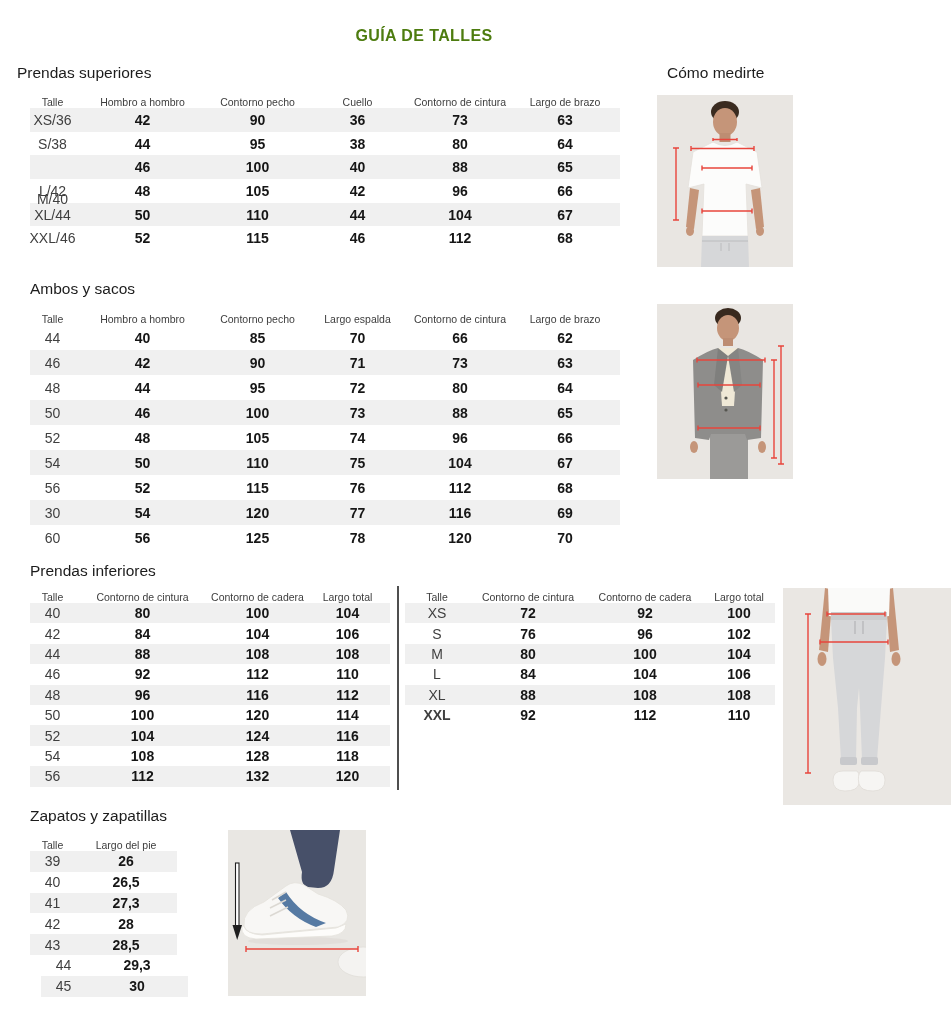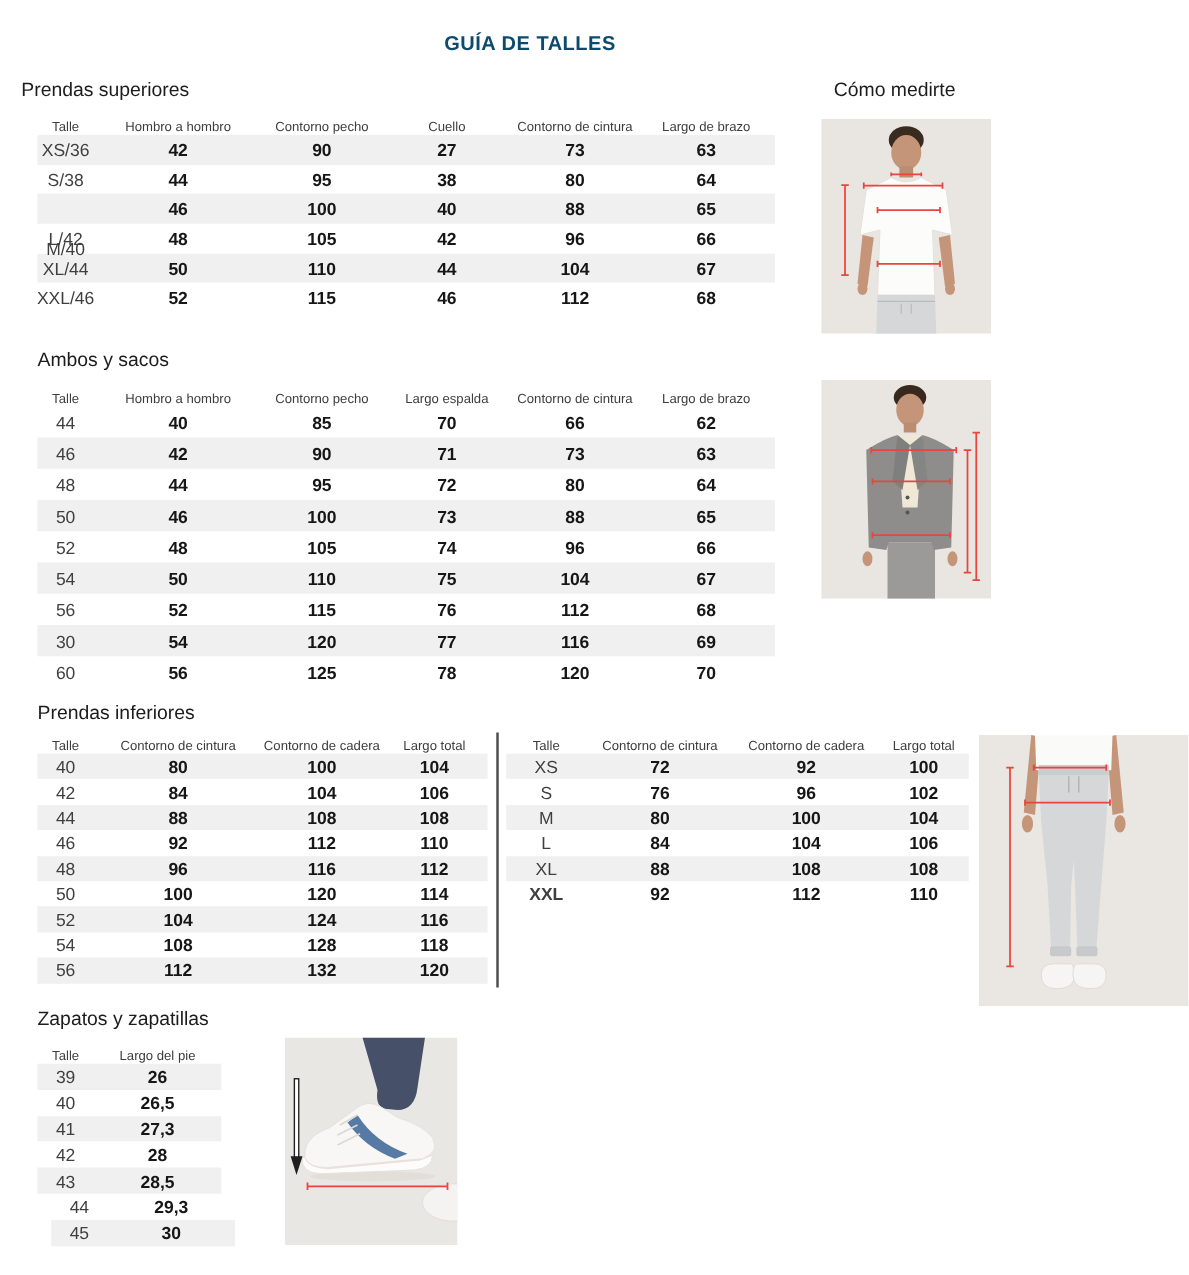--- a/index.html
+++ b/index.html
@@ -1,21 +1,21 @@
 <!DOCTYPE html>
 <html><head>
 <meta charset="utf-8">
 <style>
   * { margin:0; padding:0; box-sizing:border-box; }
   html,body { background:#ffffff; }
   body { font-family:"Liberation Sans", sans-serif; color:#1a1a1a; }
   .page { position:relative; width:951px; height:1020px; margin:0 auto; background:#ffffff; overflow:hidden; }
 
   .page-title { position:absolute; left:0; top:27px; width:848px; text-align:center;
-    font-size:16px; font-weight:700; letter-spacing:.4px; color:#0c4a6e; }
+    font-size:16px; font-weight:700; letter-spacing:.4px; color:#4d7c0f; }
 
   .section-heading { position:absolute; font-size:15.5px; font-weight:500; color:#1c1c1c; }
   #h-upper   { left:17px;  top:64px; }
   #h-como    { left:667px; top:64px; }
   #h-jackets { left:30px;  top:280px; }
   #h-lower   { left:30px;  top:562px; }
   #h-shoes   { left:30px;  top:807px; }
 
   .size-table { position:absolute; }
   .t-head { display:flex; align-items:flex-end; height:var(--hh,20px); }
@@ -66,21 +66,21 @@
         <div class="t-hcell" style="width: 135px;">Hombro a hombro</div>
         <div class="t-hcell" style="width: 95px;">Contorno pecho</div>
         <div class="t-hcell" style="width: 105px;">Cuello</div>
         <div class="t-hcell" style="width: 100px;">Contorno de cintura</div>
         <div class="t-hcell" style="width: 110px;">Largo de brazo</div>
       </div>
       <div class="t-row striped">
         <div class="t-cell first" style="width: 45px;">XS/36</div>
         <div class="t-cell" style="width: 135px;">42</div>
         <div class="t-cell" style="width: 95px;">90</div>
-        <div class="t-cell" style="width: 105px;">27</div>
+        <div class="t-cell" style="width: 105px;">36</div>
         <div class="t-cell" style="width: 100px;">73</div>
         <div class="t-cell" style="width: 110px;">63</div>
       </div>
       <div class="t-row">
         <div class="t-cell first" style="width: 45px;">S/38</div>
         <div class="t-cell" style="width: 135px;">44</div>
         <div class="t-cell" style="width: 95px;">95</div>
         <div class="t-cell" style="width: 105px;">38</div>
         <div class="t-cell" style="width: 100px;">80</div>
         <div class="t-cell" style="width: 110px;">64</div>

